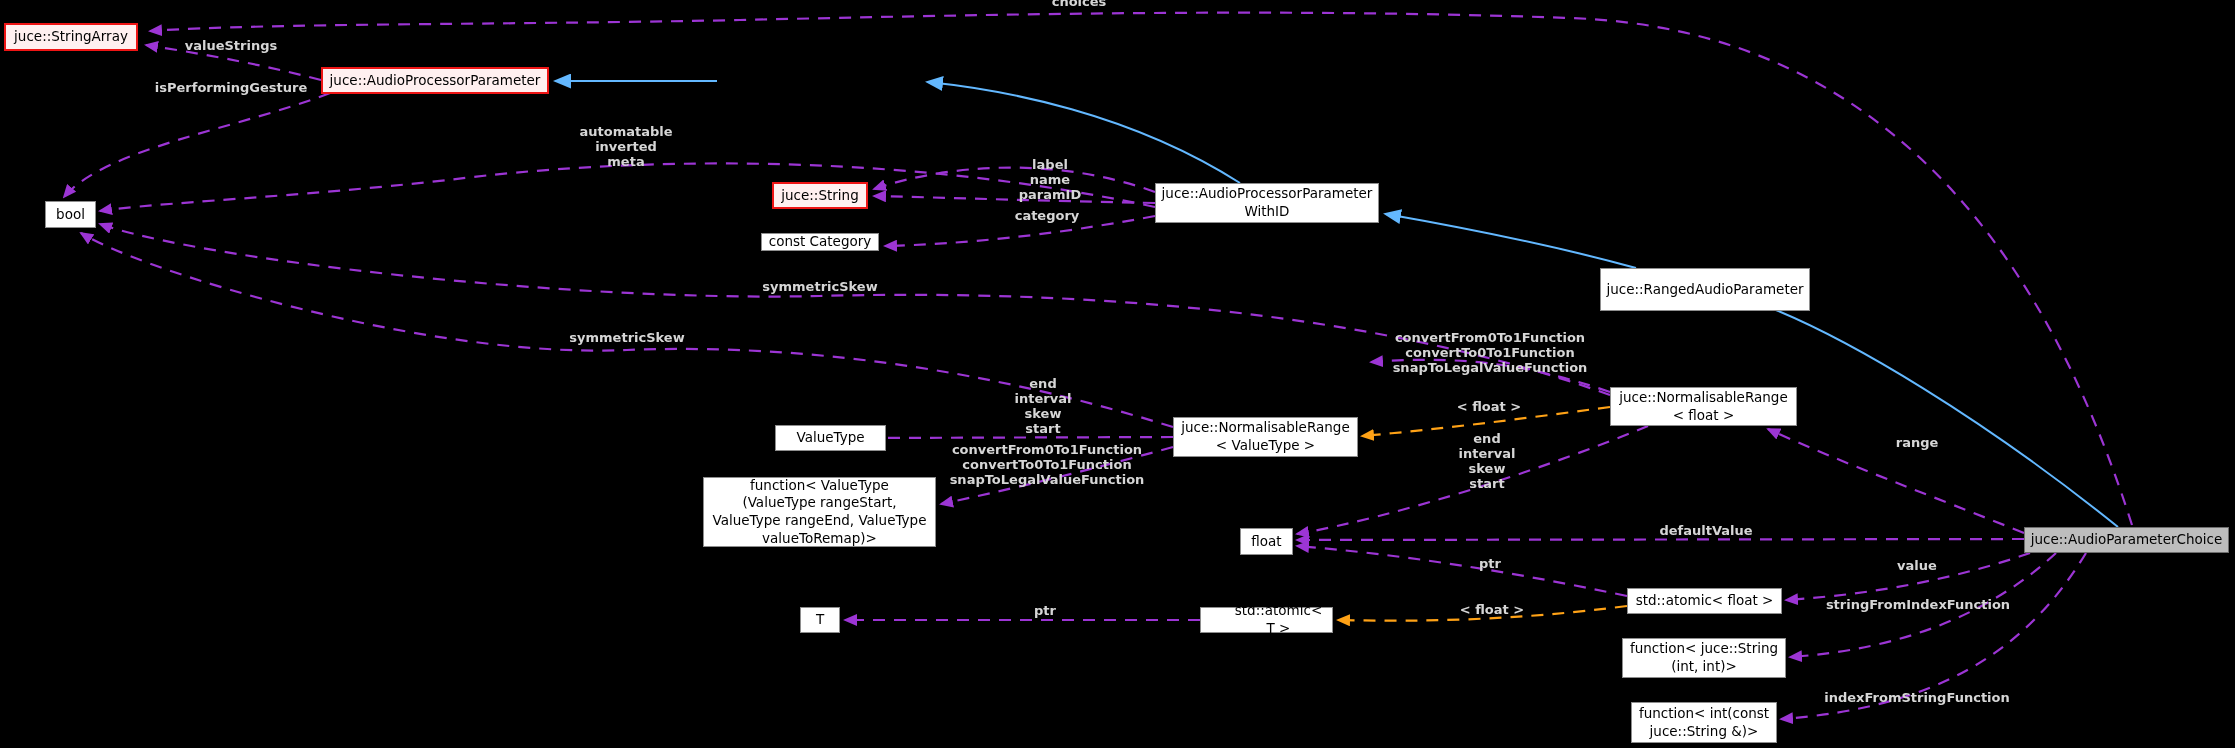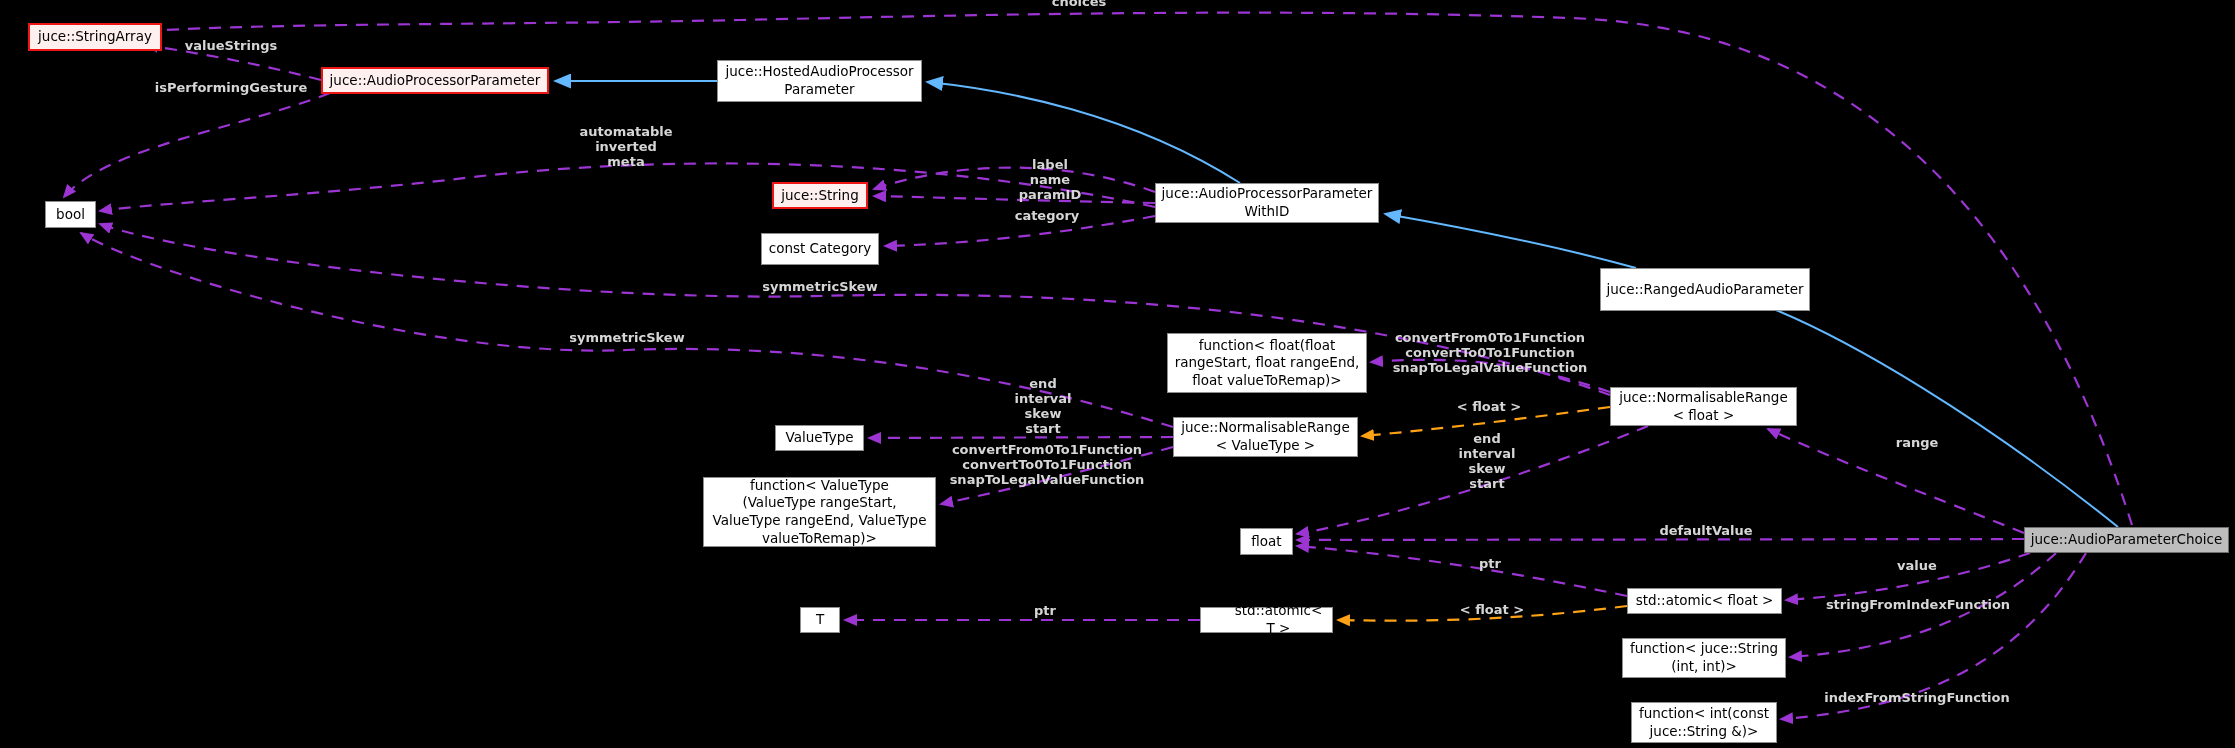--- a/index.html
+++ b/index.html
@@ -64,36 +64,31 @@
     <path d="M2086,553 C2026,652 1936,708 1781,719" fill="none" style="stroke:var(--usage)" stroke-width="2.2" stroke-dasharray="12,9" marker-end="url(#mpurple)"></path>
     <path d="M1627,596 C1508,571 1398,554 1297,546" fill="none" style="stroke:var(--usage)" stroke-width="2.2" stroke-dasharray="12,9" marker-end="url(#mpurple)"></path>
     <path d="M1200,620 L845,620" fill="none" style="stroke:var(--usage)" stroke-width="2.2" stroke-dasharray="12,9" marker-end="url(#mpurple)"></path>
     <path d="M1173,437 L869,438" fill="none" style="stroke:var(--usage)" stroke-width="2.2" stroke-dasharray="12,9" marker-end="url(#mpurple)"></path>
     <path d="M1173,447 C1082,472 1008,490 941,504" fill="none" style="stroke:var(--usage)" stroke-width="2.2" stroke-dasharray="12,9" marker-end="url(#mpurple)"></path>
 
     <path d="M1627,606 C1518,620 1428,622 1338,620" fill="none" style="stroke:var(--template)" stroke-width="2.2" stroke-dasharray="12,9" marker-end="url(#morange)"></path>
     <path d="M1610,407 C1520,419 1442,429 1362,436" fill="none" style="stroke:var(--template)" stroke-width="2.2" stroke-dasharray="12,9" marker-end="url(#morange)"></path>
   </svg>
 
-  <div class="node red" style="left:4px;top:23px;width:134px;height:28px;margin-left:24px;">juce::StringArray</div>
+  <div class="node red" style="left:4px;top:23px;width:134px;height:28px;">juce::StringArray</div>
   <div class="node red" style="left:321px;top:67px;width:228px;height:27px;">juce::AudioProcessorParameter</div>
-  <div class="node" style="left:717px;top:60px;width:205px;height:42px;">juce::HostedAudioProcessor
-Parameter</div>
   <div class="node" style="left:45px;top:201px;width:51px;height:27px;">bool</div>
   <div class="node red" style="left:772px;top:182px;width:96px;height:27px;">juce::String</div>
-  <div class="node" style="left:761px;top:233px;width:118px;height:32px;">const Category</div>
+  <div class="node" style="left:761px;top:233px;width:118px;height:18px;">const Category</div>
   <div class="node" style="left:1155px;top:183px;width:224px;height:40px;">juce::AudioProcessorParameter
 WithID</div>
   <div class="node" style="left:1600px;top:268px;width:210px;height:43px;">juce::RangedAudioParameter</div>
-  <div class="node" style="left:1167px;top:333px;width:200px;height:60px;">function&lt; float(float
-rangeStart, float rangeEnd,
-float valueToRemap)&gt;</div>
   <div class="node" style="left:1610px;top:387px;width:187px;height:39px;">juce::NormalisableRange
 &lt; float &gt;</div>
-  <div class="node" style="left:775px;top:425px;width:89px;height:26px;">ValueType</div>
+  <div class="node" style="left:775px;top:425px;width:111px;height:26px;">ValueType</div>
   <div class="node" style="left:1173px;top:417px;width:185px;height:40px;">juce::NormalisableRange
 &lt; ValueType &gt;</div>
   <div class="node" style="left:703px;top:477px;width:233px;height:70px;">function&lt; ValueType
 (ValueType rangeStart,
 ValueType rangeEnd, ValueType
 valueToRemap)&gt;</div>
   <div class="node" style="left:1240px;top:528px;width:53px;height:27px;">float</div>
   <div class="node" style="left:800px;top:607px;width:40px;height:26px;">T</div>
   <div class="node" style="left:1200px;top:607px;width:133px;height:26px;padding-left:28px;">std::atomic&lt; T &gt;</div>
   <div class="node" style="left:1627px;top:588px;width:155px;height:26px;">std::atomic&lt; float &gt;</div>

